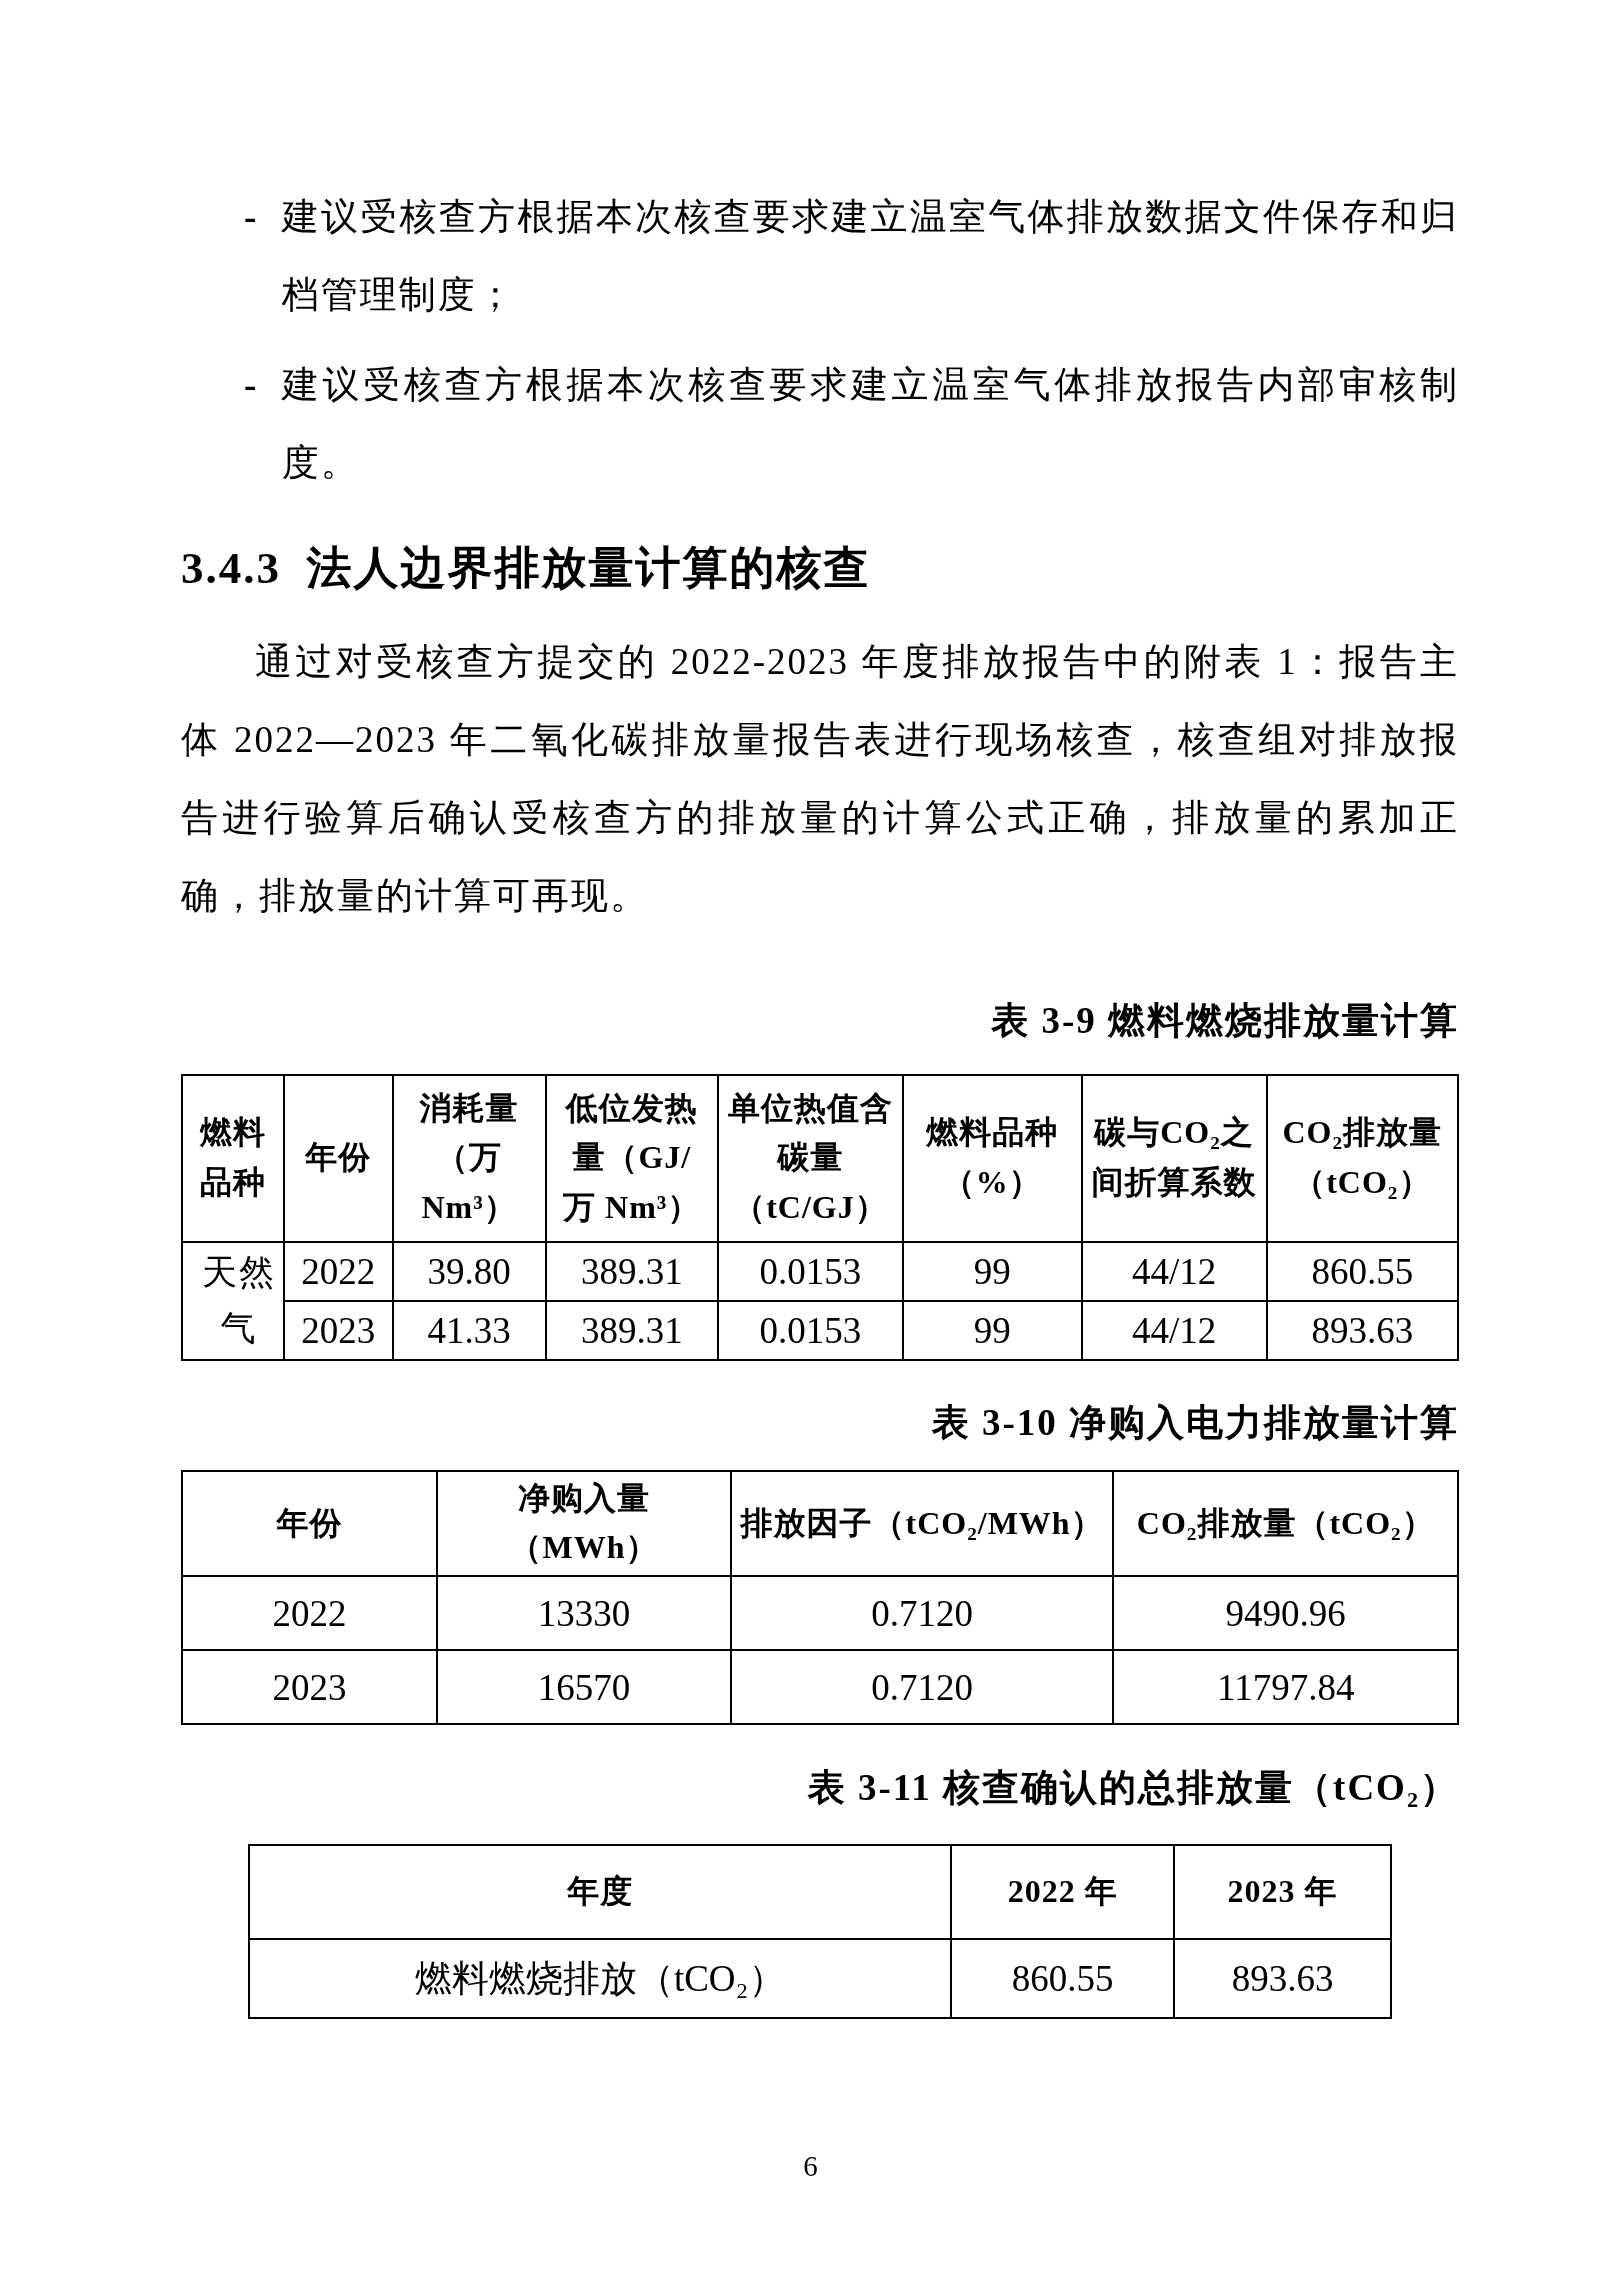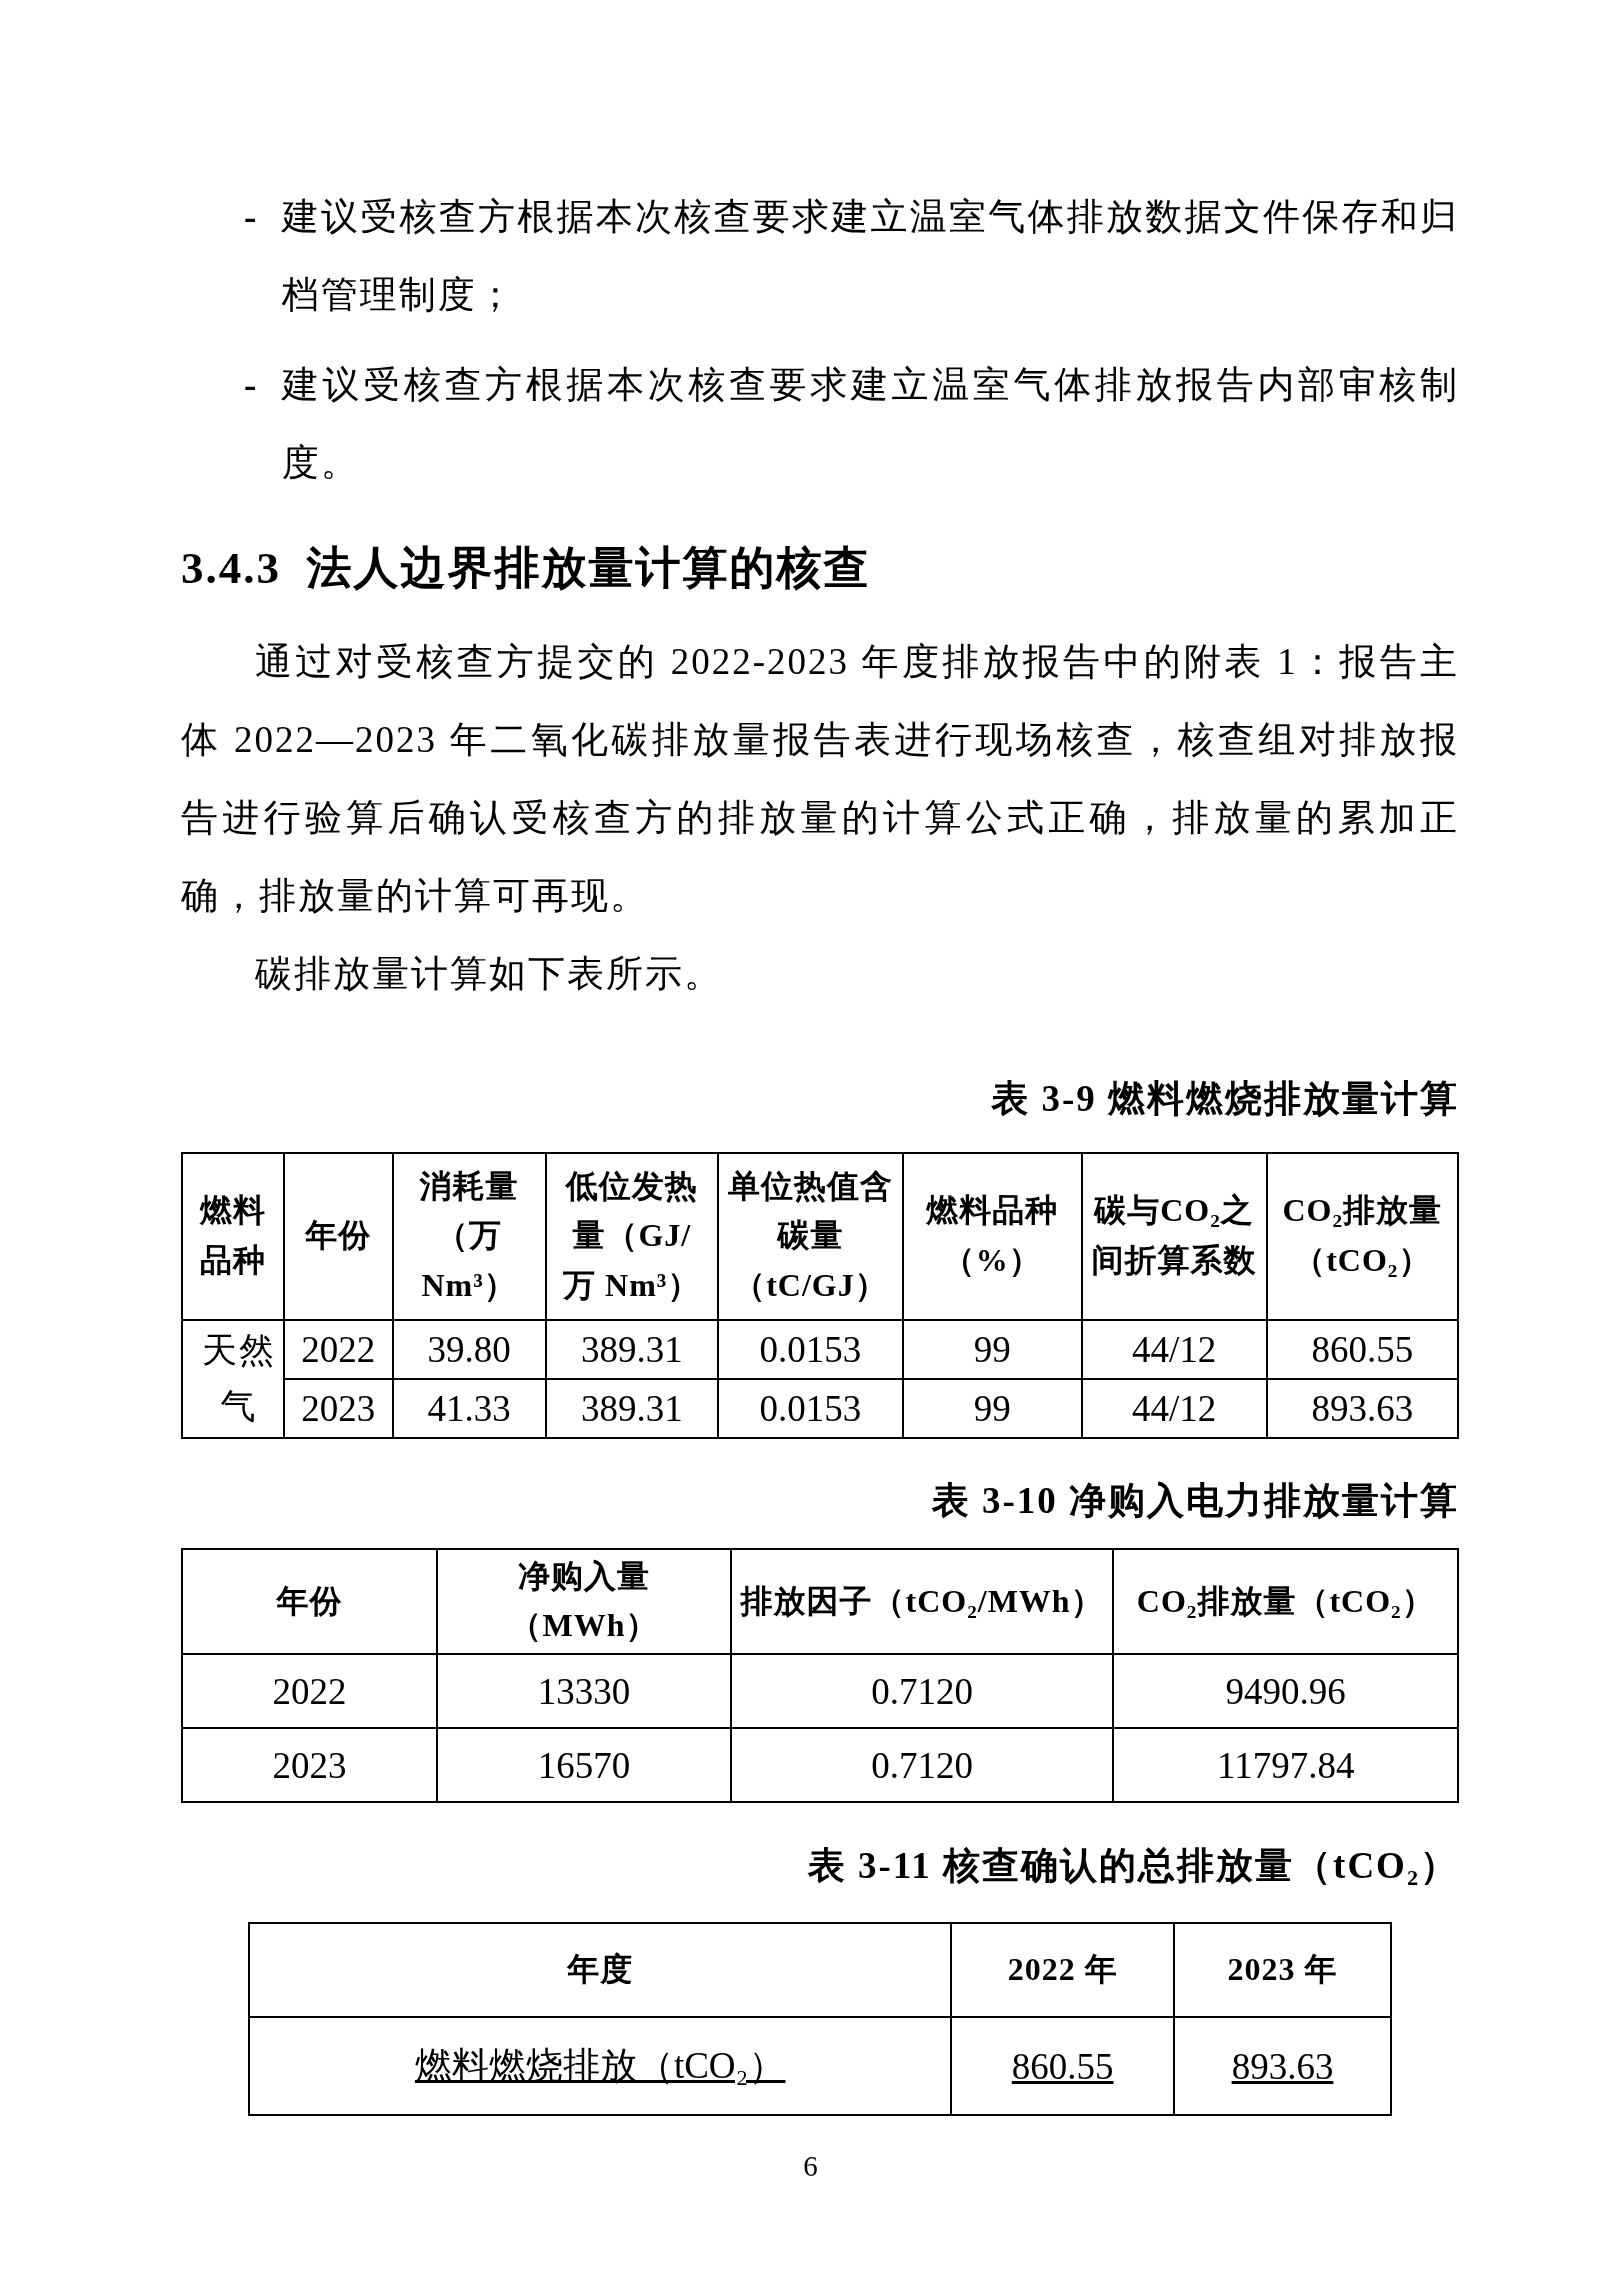--- a/index.html
+++ b/index.html
@@ -38,21 +38,21 @@
            padding:2px 5.9px; box-sizing:border-box; overflow:hidden; }
   th { font-weight:bold; font-size:32px; line-height:1.55; letter-spacing:1px; }
   td { font-size:37px; letter-spacing:0; }
   .t39 th { height:167px; }
   .t39 td { height:56px; }
   .t39 .fuel-cell { font-size:35px; letter-spacing:2px; line-height:1.6;padding-left:18px; }
   .t310 th { height:88px; }
   .t310 td { height:74px; }
   .t311-wrap { margin-left:67px; margin-right:67px; }
   .t311 th { height:94px; }
-  .t311 td { height:98px;text-decoration:underline; }
+  .t311 td { height:79px; }
   
   .page-number { position:absolute; left:0; right:0; bottom:110px;
                  text-align:center; font-size:29px; }
 </style>
 </head>
 <body>
 
 <div class="page">
 
   <div class="bullet">
@@ -60,21 +60,20 @@
     <span class="bullet-text">建议受核查方根据本次核查要求建立温室气体排放数据文件保存和归档管理制度；</span>
   </div>
   <div class="bullet">
     <span class="bullet-marker">-</span>
     <span class="bullet-text">建议受核查方根据本次核查要求建立温室气体排放报告内部审核制度。</span>
   </div>
 
   <h3 class="section-heading"><span class="num">3.4.3</span><span>法人边界排放量计算的核查</span></h3>
 
   <p class="para">通过对受核查方提交的 2022-2023 年度排放报告中的附表 1：报告主体 2022—2023 年二氧化碳排放量报告表进行现场核查，核查组对排放报告进行验算后确认受核查方的排放量的计算公式正确，排放量的累加正确，排放量的计算可再现。</p>
-  <p class="para">碳排放量计算如下表所示。</p>
 
   <p class="tbl-title mt-t39">表 3-9 燃料燃烧排放量计算</p>
   <table class="t39">
     <colgroup>
       <col style="width:8%">
         <col style="width:8.5%">
         <col style="width:12%">
         <col style="width:13.5%">
       <col style="width:14.5%">
         <col style="width:14%">

